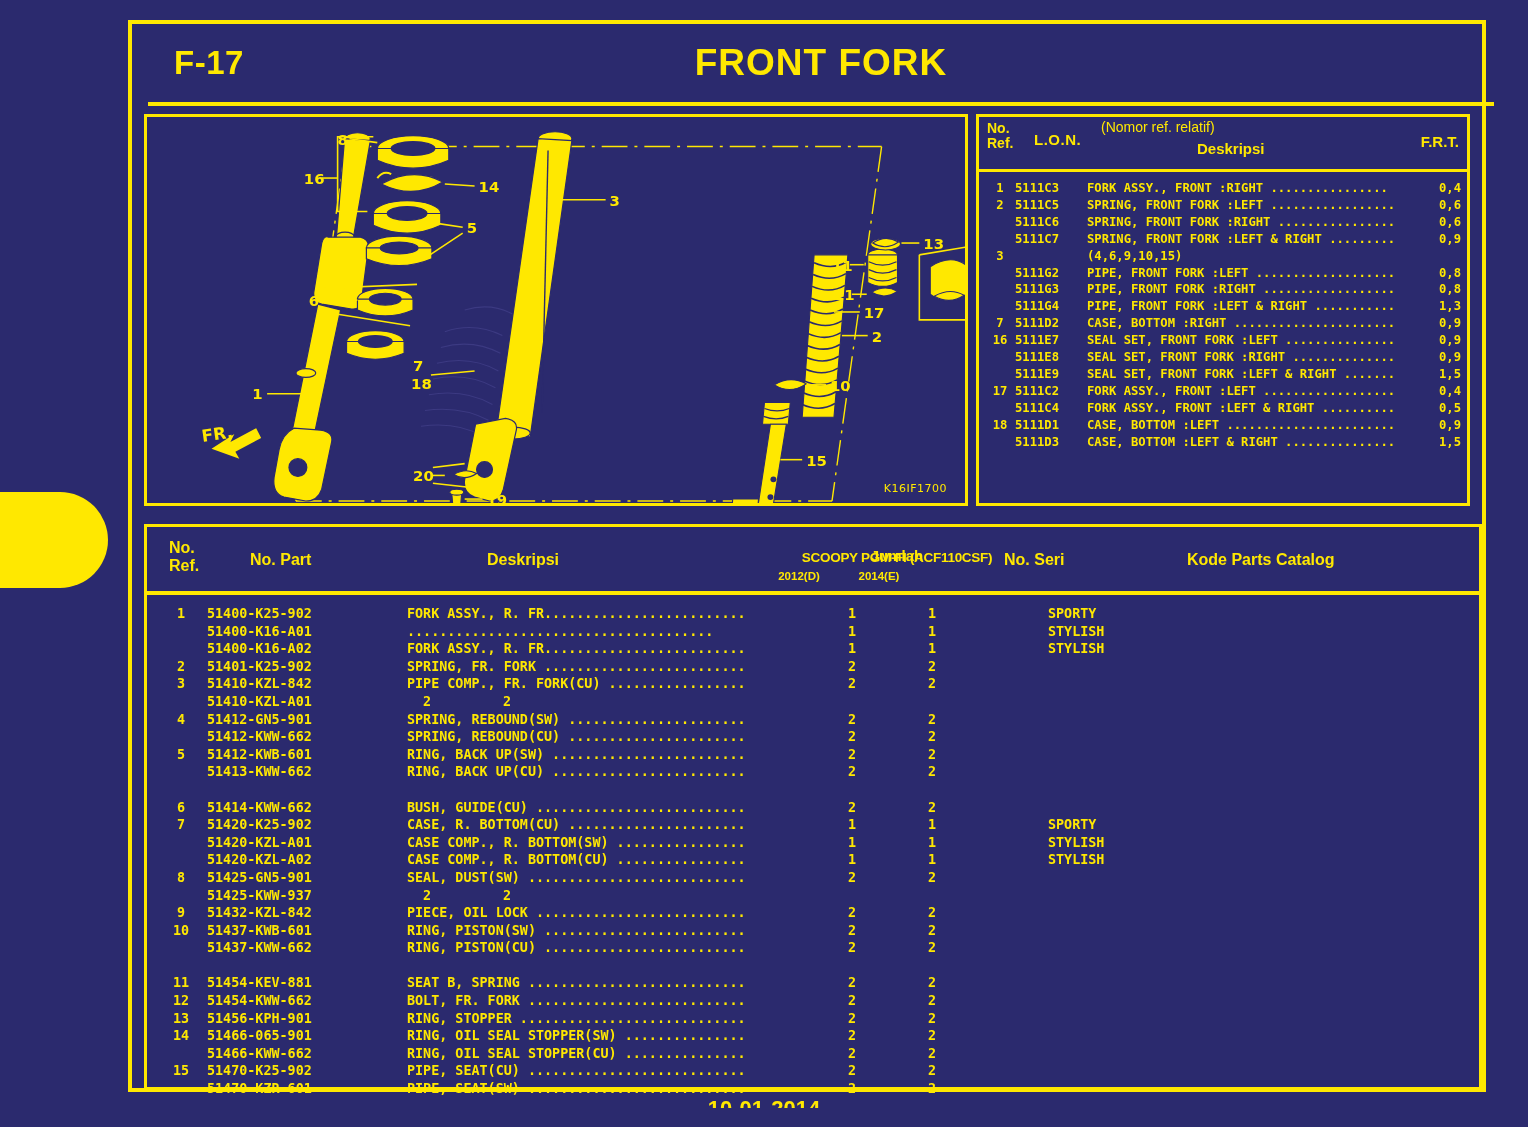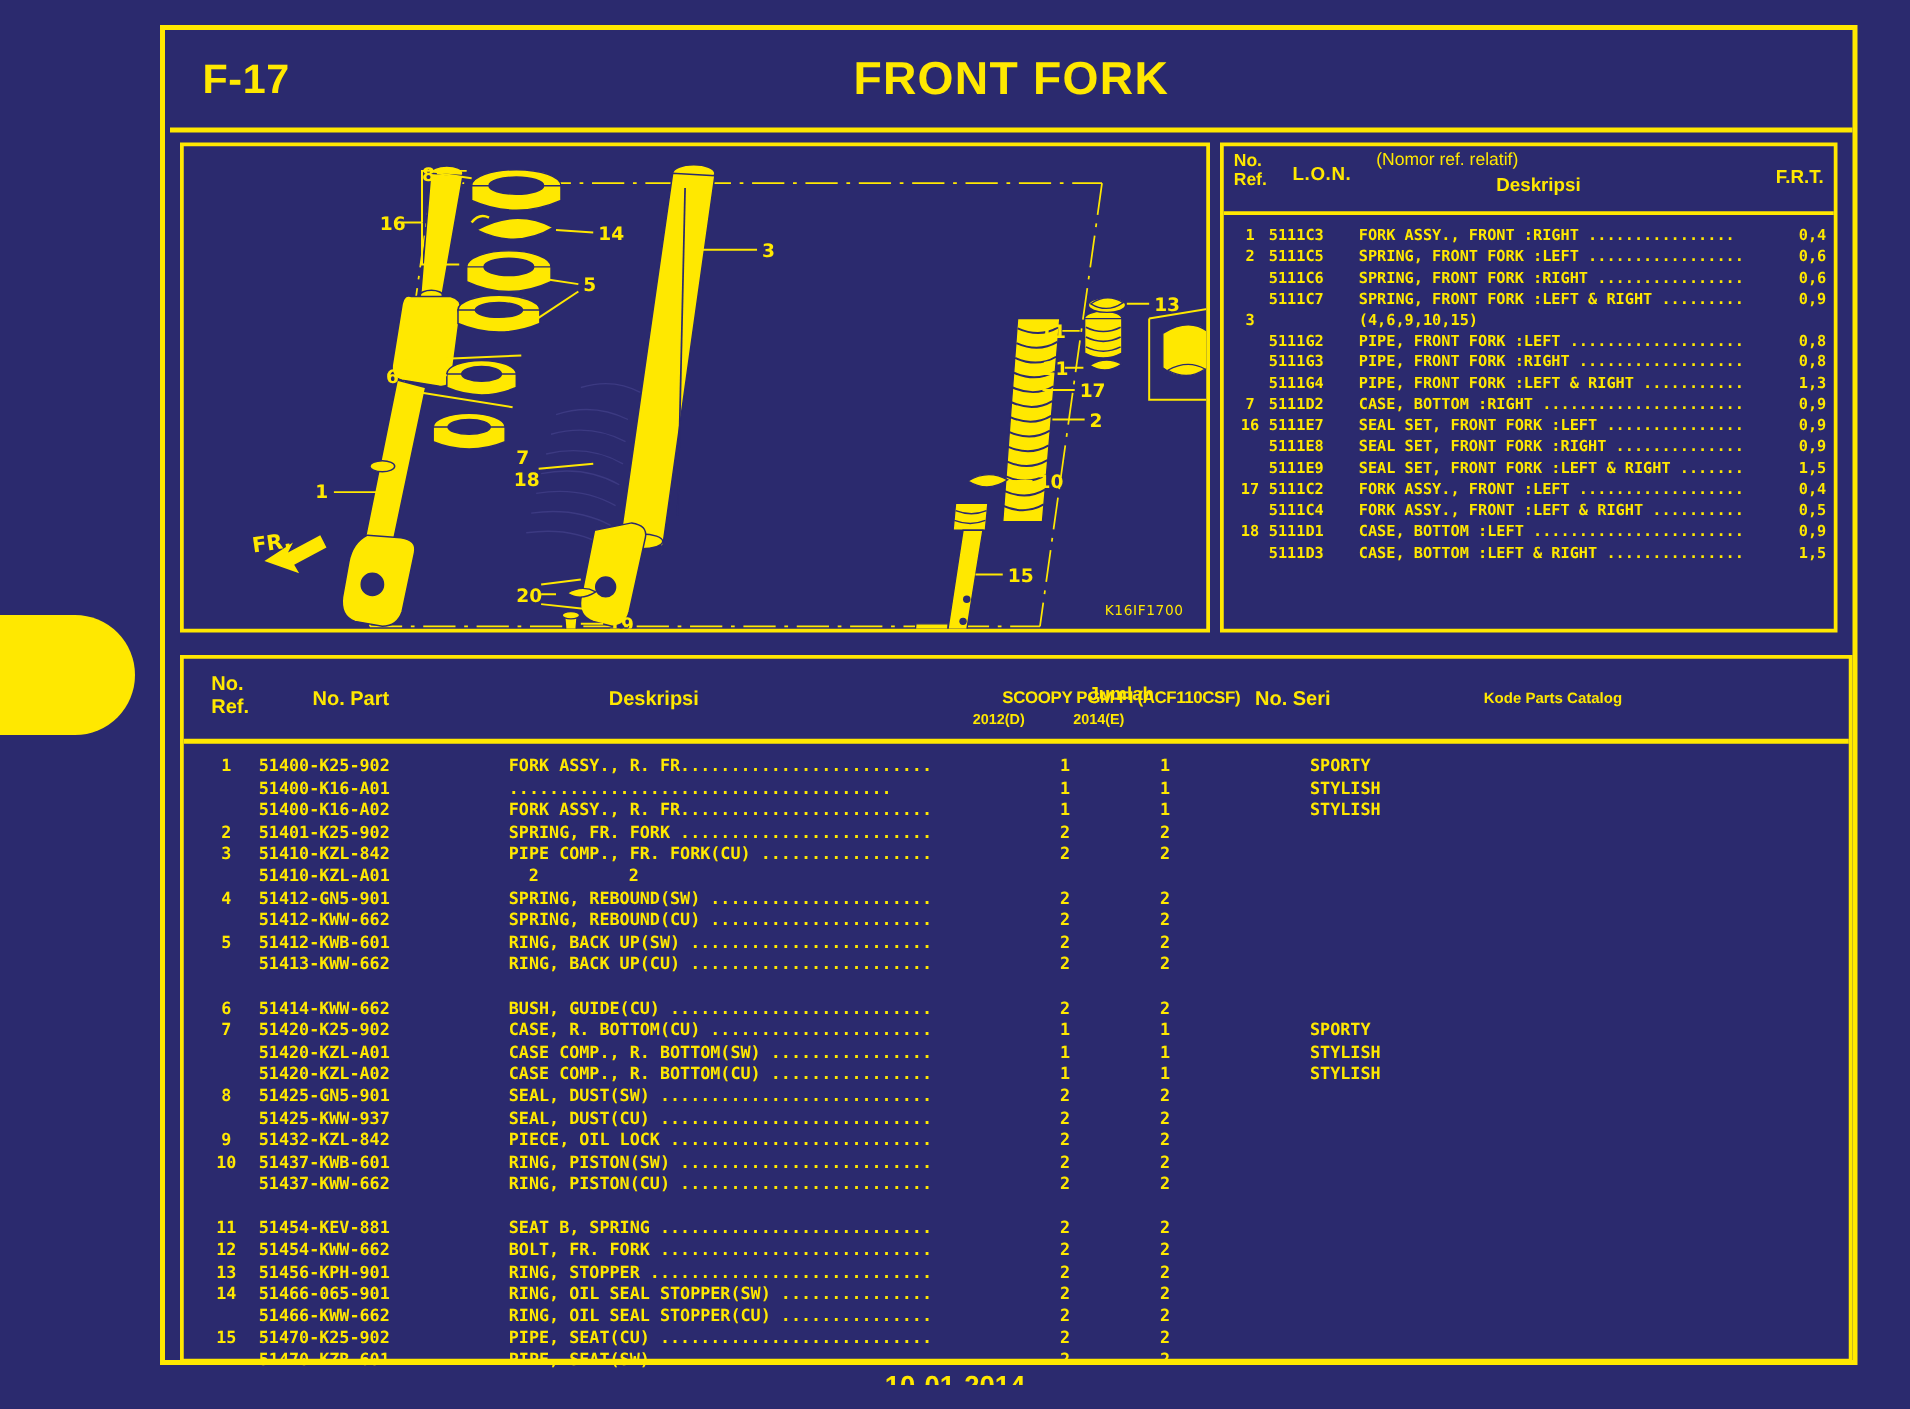--- a/index.html
+++ b/index.html
@@ -30,21 +30,21 @@
     left: 128px; top: 20px;
     width: 1358px; height: 1072px;
     border: 4px solid #ffe800;
     box-sizing: border-box;
     background: #2b2a6e;
   }
 
   
   .title-band {
     position: absolute;
-    left: 4px; top: 4px;
+    left: 16px; top: 4px;
     width: 1346px; height: 78px;
     border-bottom: 4px solid #ffe800;
     box-sizing: border-box;
   }
   .title-code {
     position: absolute;
     left: 26px; top: 16px;
     color: #ffe800;
     font-size: 33px;
     font-weight: bold;
@@ -131,21 +131,21 @@
   }
   .mh { position: absolute; font-weight: bold; color:#ffe800; }
   .mh-noref  { left: 22px;  top: 12px; font-size: 16px; line-height: 1.1; }
   .mh-nopart { left: 103px; top: 24px; font-size: 16px; }
   .mh-desk   { left: 340px; top: 24px; font-size: 16px; }
   .mh-jumlah { left: 600px; top: 20px;  width: 300px; text-align:center; font-size: 15px; }
   .mh-model  { left: 575px; top: 23px; width: 350px; text-align:center; font-size: 13.5px; letter-spacing:-0.3px;}
   .mh-y1     { left: 612px; top: 43px; width: 80px; text-align:center; font-size: 11.5px; }
   .mh-y2     { left: 692px; top: 43px; width: 80px; text-align:center; font-size: 11.5px; }
   .mh-seri   { left: 857px; top: 24px; font-size: 16px; }
-  .mh-kode   { left: 1040px; top: 24px; font-size: 12px; }
+  .mh-kode   { left: 1040px; top: 24px; font-size: 16px; }
 
   .mt-body {
     padding: 10px 0 0 0;
     font-family: "DejaVu Sans Mono", monospace;
   }
   .pt-row {
     display: flex;
     align-items: baseline;
     color: #ffe800;
     font-size: 13.4px;
@@ -683,21 +683,20 @@
             <span class="c-part">51425-GN5-901</span>
             <span class="c-desc">SEAL, DUST(SW) ...........................</span>
             <span class="c-q1">2</span>
             <span class="c-q2">2</span>
             <span class="c-seri"></span>
             <span class="c-kode"></span>
           </div>
           <div class="pt-row">
             <span class="c-no"></span>
             <span class="c-part">51425-KWW-937</span>
-            <span class="c-desc">SEAL, DUST(CU) ...........................</span>
             <span class="c-q1">2</span>
             <span class="c-q2">2</span>
             <span class="c-seri"></span>
             <span class="c-kode"></span>
           </div>
           <div class="pt-row">
             <span class="c-no">9</span>
             <span class="c-part">51432-KZL-842</span>
             <span class="c-desc">PIECE, OIL LOCK ..........................</span>
             <span class="c-q1">2</span>

